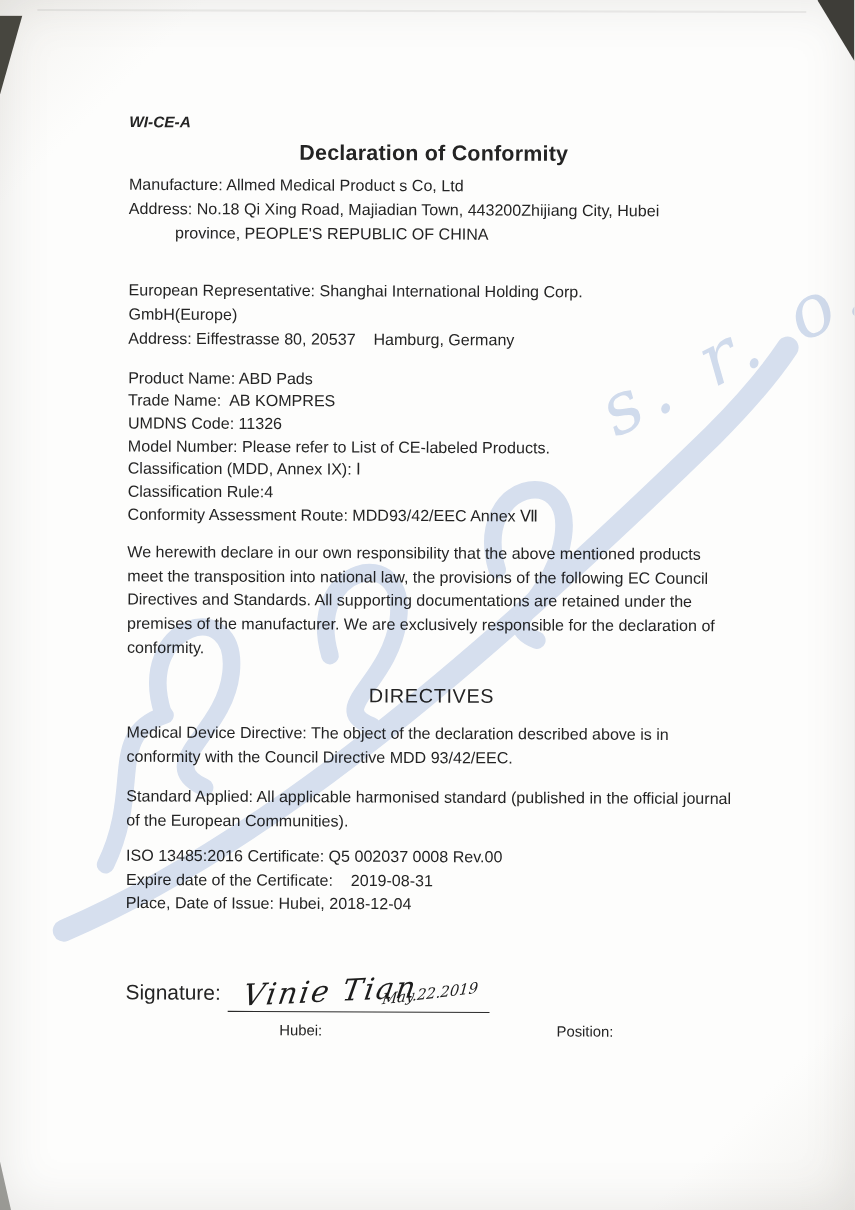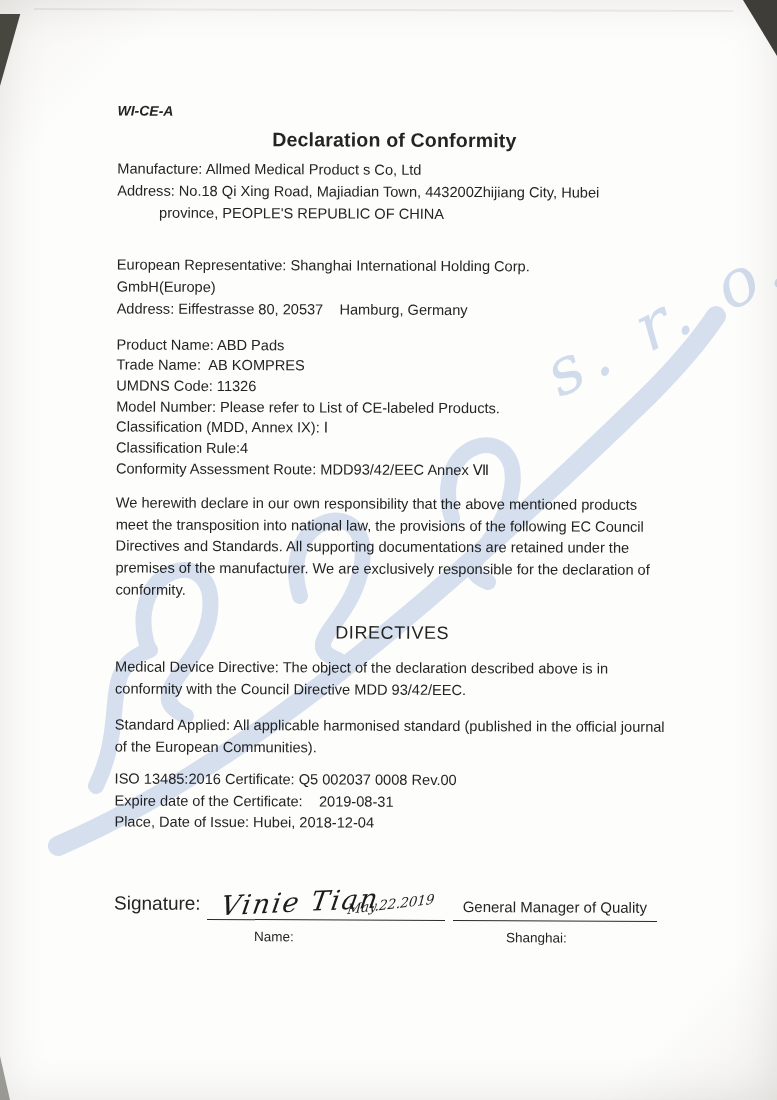--- a/index.html
+++ b/index.html
@@ -116,22 +116,21 @@
       <div class="pre">Expire date of the Certificate:    2019-08-31</div>
       <div>Place, Date of Issue: Hubei, 2018-12-04</div>
     </div>
 
     <div class="sig-row">
       <span class="sig-label">Signature:</span>
       <span class="sig-line">
         <span class="hand-name">Vinie Tian</span>
         <span class="hand-date">May.22.2019</span>
       </span>
-      <span class="sig-pos">General Manager of Quality</span>
     </div>
 
     <div class="sig-labels">
-      <span class="name-label">Name:</span>
-      <span class="position-label">Shanghai:</span>
+      <span class="name-label">Hubei:</span>
+      <span class="position-label">Position:</span>
     </div>
 
   </div>
 </div>
 
 </body></html>

